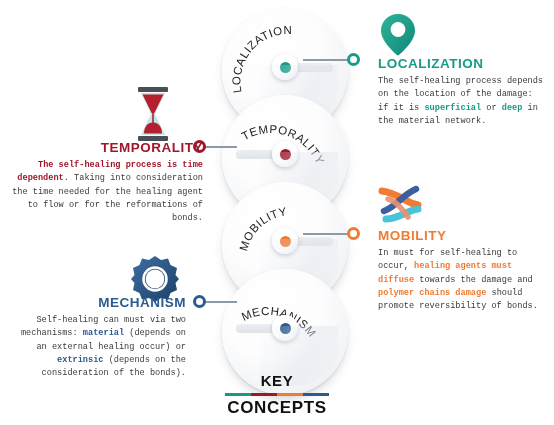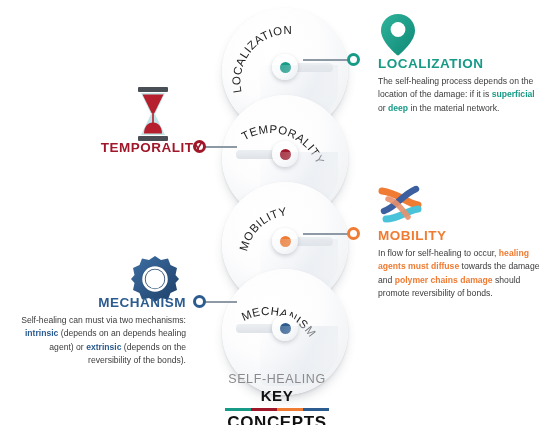--- a/index.html
+++ b/index.html
@@ -64,21 +64,21 @@
     background:#ffffff;box-sizing:border-box;border:3.5px solid #888;
   }
 
   
   .block{position:absolute;}
   .block h3{
     margin:0 0 4px 0;
     font-size:13.5px;font-weight:bold;letter-spacing:.5px;
   }
   .block p{
-    margin:0;font-size:8.6px;line-height:1.55;color:#3b3b3d;
+    margin:0;font-size:8.6px;line-height:1.55;color:#3b3b3d;font-family:Liberation Mono, monospace;
   }
   .block p b{font-weight:bold;}
   .right{text-align:left;}
   .left{text-align:right;}
 
   .icon{position:absolute;}
 
   
   .title{position:absolute;left:0;top:372px;width:554px;text-align:center;}
   .title .t1{font-size:12.5px;letter-spacing:.6px;color:#8a8a8c;line-height:1.2;}
@@ -174,56 +174,56 @@
       <rect x="5" y="1" width="30" height="5" rx="1" fill="#4a4f55"></rect>
       <rect x="5" y="50" width="30" height="5" rx="1" fill="#4a4f55"></rect>
       <path d="M8 7 L32 7 L22 28 L32 49 L8 49 L18 28 Z" fill="#BFE4E6" opacity=".95"></path>
       <path d="M9.5 8.5 L30.5 8.5 L21.4 27 L18.6 27 Z" fill="#B6202E"></path>
       <path d="M11 47.5 L29 47.5 C29 41 25.5 36.5 20 36.5 C14.5 36.5 11 41 11 47.5 Z" fill="#B6202E"></path>
       <rect x="19.2" y="27" width="1.6" height="11" fill="#B6202E"></rect>
     </svg>
   </div>
   <div class="block left" style="left:8px;top:140px;width:195px;">
     <h3 style="color:#A0172A">TEMPORALITY</h3>
+    <p><b style="color:#A0172A">The self-healing process is time dependent</b><span>. Taking into consideration the time needed for the healing agent to flow or for the reformations of bonds.</span></p>
   </div>
 
   <div class="icon" style="left:376px;top:185px;">
     <svg width="48" height="40" viewBox="0 0 48 40">
       <path d="M6 6 C22 8 30 18 42 20" stroke="#F07B32" stroke-width="7" fill="none" stroke-linecap="round"></path>
       <path d="M40 4 C26 10 20 22 8 26" stroke="#3C5FA0" stroke-width="6.5" fill="none" stroke-linecap="round"></path>
       <path d="M10 34 C22 34 30 26 42 24" stroke="#49C3DA" stroke-width="7" fill="none" stroke-linecap="round"></path>
       <path d="M12 14 C20 16 26 24 32 32" stroke="#E9906A" stroke-width="5.5" fill="none" stroke-linecap="round" opacity=".9"></path>
     </svg>
   </div>
   <div class="block right" style="left:378px;top:228px;width:168px;">
     <h3 style="color:#F07B32">MOBILITY</h3>
-    <p><span>In flow for self-healing to occur, </span><b style="color:#F07B32">healing agents must diffuse</b><span> towards the damage and </span><b style="color:#F07B32">polymer chains damage</b><span> should promote reversibility of bonds.</span></p>
+    <p><span>In must for self-healing to occur, </span><b style="color:#F07B32">healing agents must diffuse</b><span> towards the damage and </span><b style="color:#F07B32">polymer chains damage</b><span> should promote reversibility of bonds.</span></p>
   </div>
 
   <div class="icon" style="left:131px;top:255px;">
     <svg width="48" height="48" viewBox="0 0 48 48">
       <defs>
           <linearGradient id="gearG" x1="0" y1="0" x2="1" y2="1">
         <stop offset="0%" stop-color="#3E6FA3"></stop>
             <stop offset="100%" stop-color="#1D3F68"></stop>
       </linearGradient>
         </defs>
       <path d="M24 1 L30 5 L37 3.5 L39.5 10 L46 13 L44.5 20 L48 24 L44.5 28 L46 35 L39.5 38 L37 44.5 L30 43 L24 47 L18 43 L11 44.5 L8.5 38 L2 35 L3.5 28 L0 24 L3.5 20 L2 13 L8.5 10 L11 3.5 L18 5 Z" fill="url(#gearG)"></path>
       <circle cx="24" cy="24" r="13" fill="#27496E"></circle>
       <circle cx="24" cy="24" r="11.5" fill="none" stroke="#ffffff" stroke-width="2.6"></circle>
       <circle cx="24" cy="24" r="9.4" fill="#ffffff"></circle>
     </svg>
   </div>
   <div class="block left" style="left:8px;top:295px;width:178px;">
     <h3 style="color:#2C5B8F">MECHANISM</h3>
-    <p><span>Self-healing can must via two mechanisms: </span><b style="color:#2C5B8F">intrinsic</b><span> (depends on an depends healing agent) or </span><b style="color:#2C5B8F">extrinsic</b><span> (depends on the reversibility of the bonds).</span></p>
+    <p><span>Self-healing can must via two mechanisms: </span><b style="color:#2C5B8F">material</b><span> (depends on an external healing occur) or </span><b style="color:#2C5B8F">extrinsic</b><span> (depends on the consideration of the bonds).</span></p>
   </div>
 
   <div class="title">
-    <div class="t1">SELF-HEALING</div>
     <div class="t2">KEY</div>
     <div class="divider">
       <span style="background:#179B87"></span>
         <span style="background:#A0172A"></span>
         <span style="background:#F07B32"></span>
         <span style="background:#2C5B8F"></span>
     </div>
     <div class="t3">CONCEPTS</div>
   </div>
 

